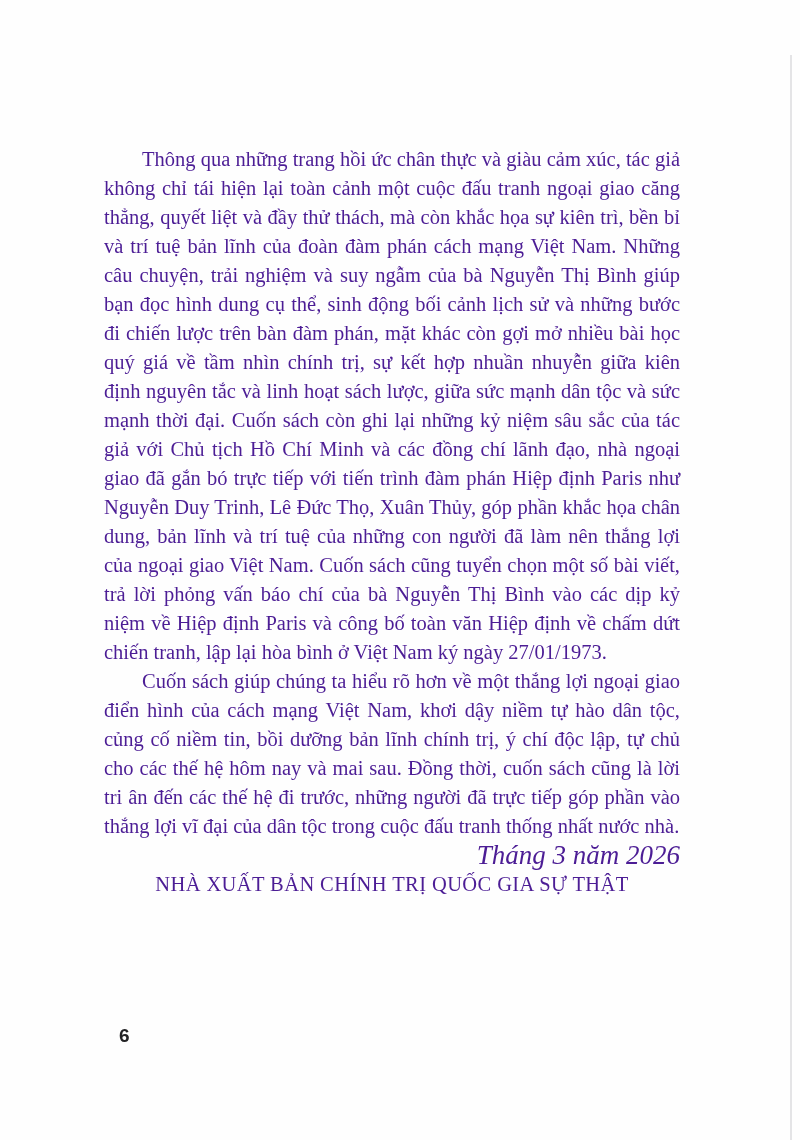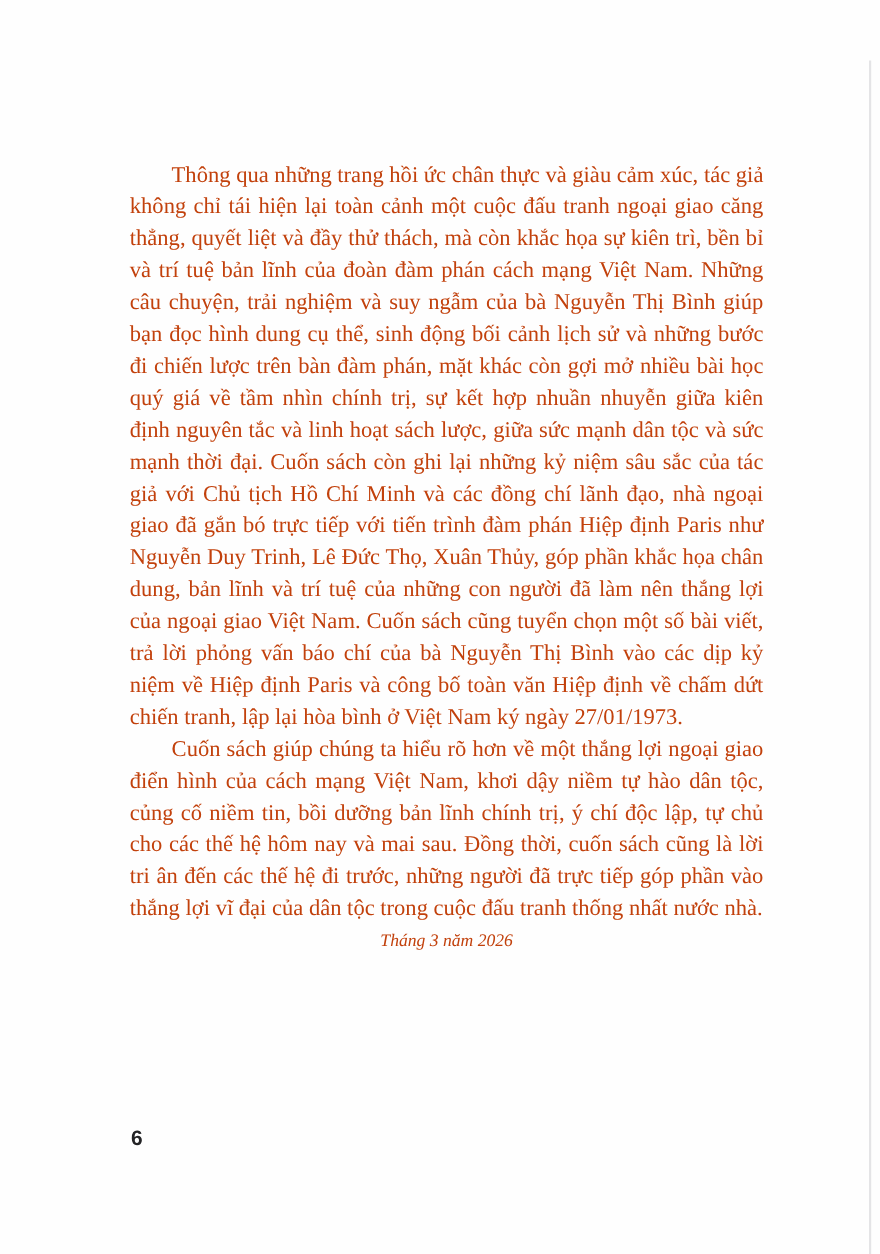--- a/index.html
+++ b/index.html
@@ -47,36 +47,36 @@
     font-size: 17.5px;
     letter-spacing: 0px;
     color: #2a2a2c;
     white-space: nowrap;
     transform: scaleX(0.97);
     transform-origin: left center;
   }
   
   .body-text {
     position: absolute;
-    left: 118px;
+    left: 104px;
     top: 145px;
     width: 576px;
     font-size: 20.5px;
     line-height: 29px;
-    color: #c2410c;
+    color: #4c1d95;
     text-align: justify;
   }
   .para {
     margin: 0;
     text-indent: 38px;
   }
   .date-line {
-    text-align: center;
+    text-align: right;
     font-style: italic;
-    font-size: 16px;
+    font-size: 27px;
     text-indent: 0;
   }
   .publisher-line {
     text-align: center;
     font-size: 20.5px;
     letter-spacing: 0.4px;
     text-indent: 0;
     white-space: nowrap;
   }
   .page-number {
@@ -101,19 +101,20 @@
 </head>
 <body>
 
 <div class="page">
 
 
   <div class="body-text">
     <p class="para">Thông qua những trang hồi ức chân thực và giàu cảm xúc, tác giả không chỉ tái hiện lại toàn cảnh một cuộc đấu tranh ngoại giao căng thẳng, quyết liệt và đầy thử thách, mà còn khắc họa sự kiên trì, bền bỉ và trí tuệ bản lĩnh của đoàn đàm phán cách mạng Việt Nam. Những câu chuyện, trải nghiệm và suy ngẫm của bà Nguyễn Thị Bình giúp bạn đọc hình dung cụ thể, sinh động bối cảnh lịch sử và những bước đi chiến lược trên bàn đàm phán, mặt khác còn gợi mở nhiều bài học quý giá về tầm nhìn chính trị, sự kết hợp nhuần nhuyễn giữa kiên định nguyên tắc và linh hoạt sách lược, giữa sức mạnh dân tộc và sức mạnh thời đại. Cuốn sách còn ghi lại những kỷ niệm sâu sắc của tác giả với Chủ tịch Hồ Chí Minh và các đồng chí lãnh đạo, nhà ngoại giao đã gắn bó trực tiếp với tiến trình đàm phán Hiệp định Paris như Nguyễn Duy Trinh, Lê Đức Thọ, Xuân Thủy, góp phần khắc họa chân dung, bản lĩnh và trí tuệ của những con người đã làm nên thắng lợi của ngoại giao Việt Nam. Cuốn sách cũng tuyển chọn một số bài viết, trả lời phỏng vấn báo chí của bà Nguyễn Thị Bình vào các dịp kỷ niệm về Hiệp định Paris và công bố toàn văn Hiệp định về chấm dứt chiến tranh, lập lại hòa bình ở Việt Nam ký ngày 27/01/1973.</p>
     <p class="para">Cuốn sách giúp chúng ta hiểu rõ hơn về một thắng lợi ngoại giao điển hình của cách mạng Việt Nam, khơi dậy niềm tự hào dân tộc, củng cố niềm tin, bồi dưỡng bản lĩnh chính trị, ý chí độc lập, tự chủ cho các thế hệ hôm nay và mai sau. Đồng thời, cuốn sách cũng là lời tri ân đến các thế hệ đi trước, những người đã trực tiếp góp phần vào thắng lợi vĩ đại của dân tộc trong cuộc đấu tranh thống nhất nước nhà.</p>
     <div class="date-line">Tháng 3 năm 2026</div>
+    <div class="publisher-line">NHÀ XUẤT BẢN CHÍNH TRỊ QUỐC GIA SỰ THẬT</div>
   </div>
 
   <div class="page-number">6</div>
 
   <div class="page-edge"></div>
 
 </div>
 
 </body></html>

